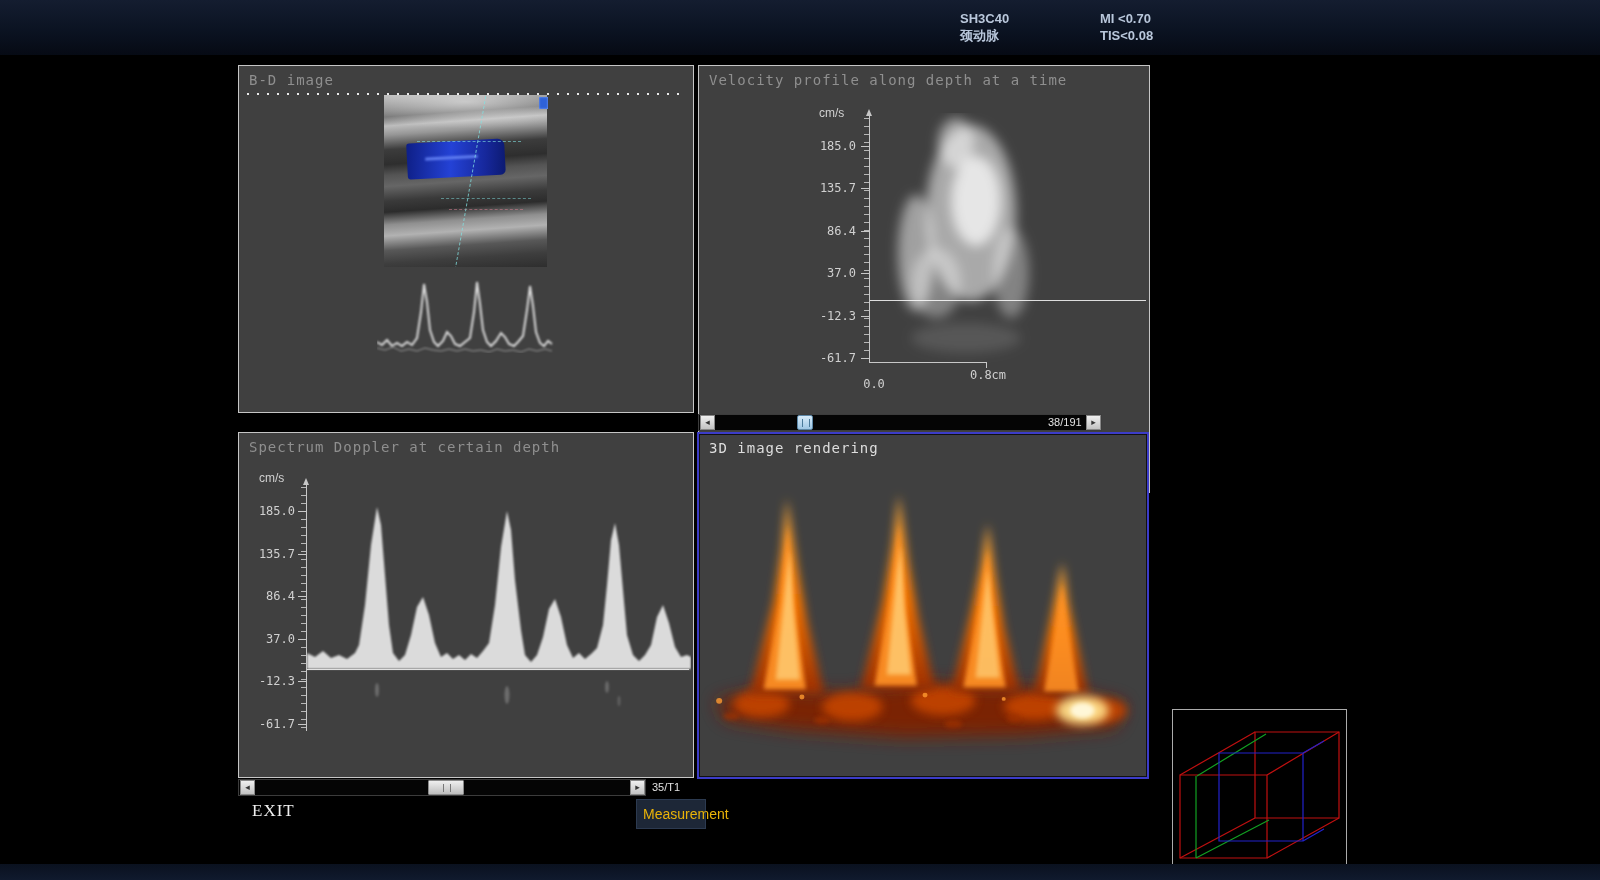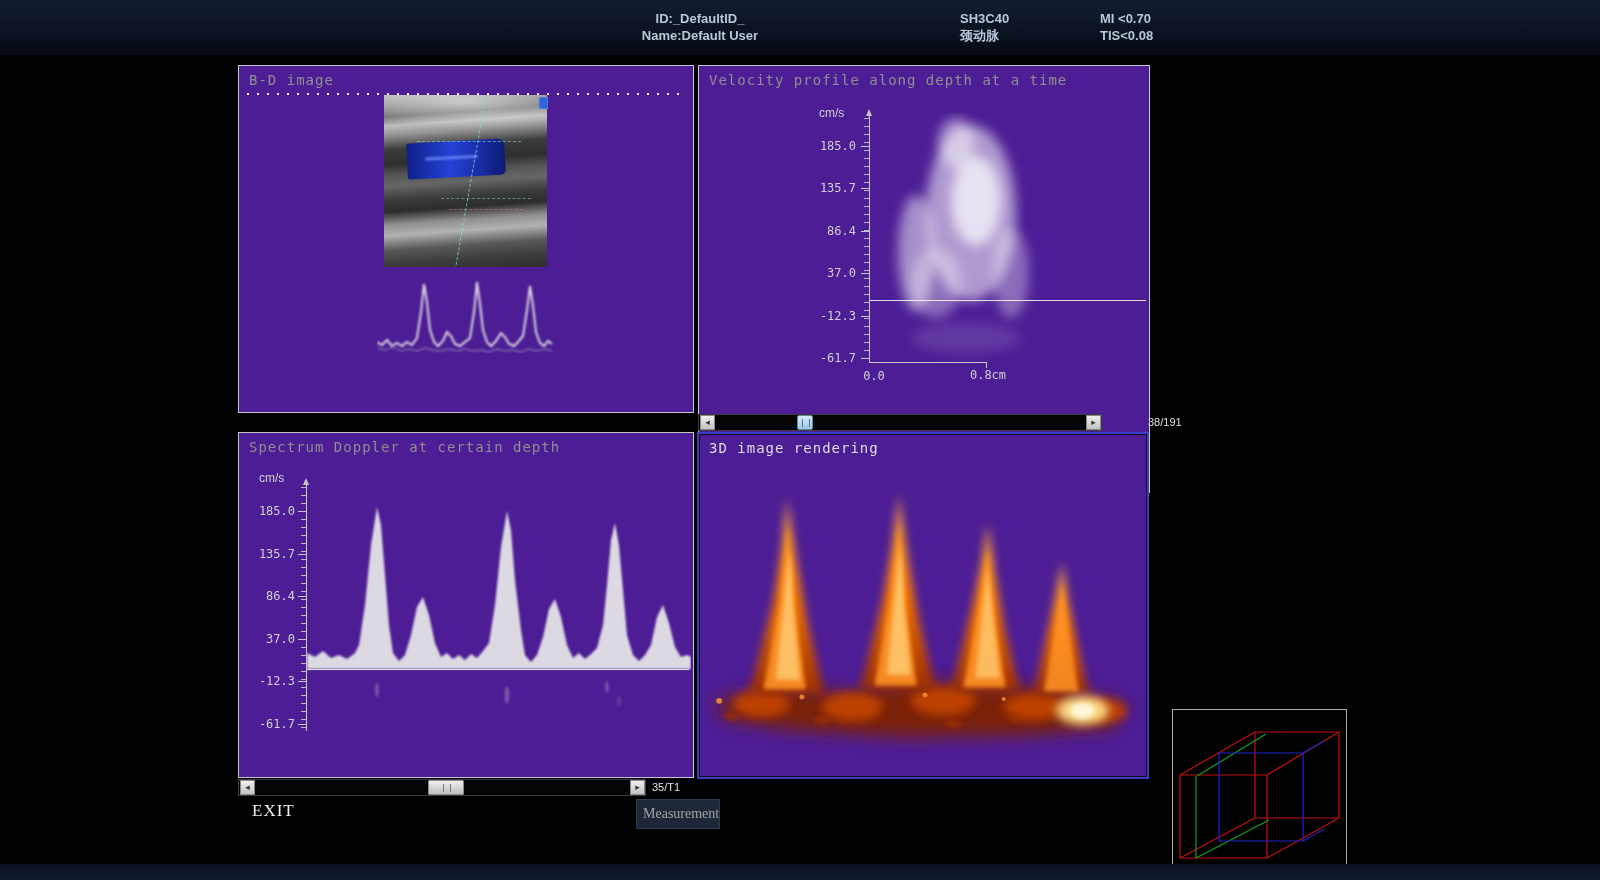--- a/index.html
+++ b/index.html
@@ -8,21 +8,21 @@
 
   
   .statusbar{position:absolute;left:0;top:0;width:1600px;height:55px;
     background:linear-gradient(to bottom,#141d30 0%,#0b1322 55%,#060a14 100%);}
   .statusbar .blk{position:absolute;color:#b9c7db;font-size:13px;font-weight:bold;line-height:17px;}
   .id-blk{left:560px;top:10px;width:280px;text-align:center;}
   .probe-blk{left:960px;top:10px;width:150px;text-align:left;}
   .mi-blk{left:1100px;top:10px;width:110px;text-align:left;}
 
   
-  .panel{position:absolute;background:#4c1d95;border:1px solid #c6c6c6;box-sizing:border-box;}
+  .panel{position:absolute;background:#404040;border:1px solid #c6c6c6;box-sizing:border-box;}
   .panel .ptitle{position:absolute;left:10px;top:6px;font-family:"DejaVu Sans Mono",monospace;
     font-size:14px;color:#8f8f8f;letter-spacing:1px;}
   .panel-bd{left:238px;top:65px;width:456px;height:348px;}
   .panel-vel{left:698px;top:65px;width:452px;height:428px;}
   .panel-spec{left:238px;top:432px;width:456px;height:346px;}
   .panel-vol{left:697px;top:432px;width:452px;height:347px;border:2px solid #3c3cc8;
     box-shadow:inset 0 0 0 1px #111;}
   .panel-vol .ptitle{color:#dedede;}
 
   
@@ -83,39 +83,35 @@
   .pw{position:absolute;left:1157px;top:66px;width:160px;height:219px;box-sizing:border-box;
     background:linear-gradient(to bottom,#2e4f7c 0%,#29476e 60%,#223a5b 100%);
     border:1px solid #0f1a2c;}
   .pw-title{padding:7px 10px 4px 10px;color:#fff;font-size:16px;font-weight:bold;
     border-bottom:1px solid #93b1d6;}
   .pw-body{padding:8px 10px;color:#d9e6f5;font-size:13.5px;line-height:19px;}
 
   
   .exit-btn{position:absolute;left:246px;top:800px;background:transparent;border:none;
     color:#efefef;font-family:"Liberation Serif",serif;font-size:17px;letter-spacing:1px;cursor:pointer;}
-  .meas-btn{position:absolute;left:636px;top:799px;width:84px;height:30px;background:#1d2737;
-    border:1px solid #2c3a50;color:#a3a3a3;font-family:Liberation Serif, serif;font-size:14px;cursor:pointer;}
+  .meas-btn{position:absolute;left:636px;top:799px;width:70px;height:30px;background:#1d2737;
+    border:1px solid #2c3a50;color:#eab308;font-family:Liberation Sans, sans-serif;font-size:14px;cursor:pointer;}
   .bottom-strip{position:absolute;left:0;top:864px;width:1600px;height:16px;
     background:linear-gradient(to bottom,#0a111f,#101a2e);}
 
   
   .cube-box{position:absolute;left:1172px;top:709px;width:173px;height:157px;
     border:1px solid #ababab;box-sizing:content-box;background:#000;}
 </style>
 </head>
 <body>
 
 <div class="screen">
 
   <header class="statusbar">
-    <div class="blk id-blk">
-      <div>ID:_DefaultID_</div>
-      <div>Name:Default User</div>
-    </div>
     <div class="blk probe-blk">
       <div>SH3C40</div>
       <div>颈动脉</div>
     </div>
     <div class="blk mi-blk">
       <div>MI &lt;0.70</div>
       <div>TIS&lt;0.08</div>
     </div>
   </header>
 
@@ -158,21 +154,21 @@
     <div class="major-tick" style="left:162px;top:250px;"></div>
     <div class="major-tick" style="left:162px;top:292px;"></div>
     <div class="ytick-label" style="left:105px;top:73px;">185.0</div>
     <div class="ytick-label" style="left:105px;top:115px;">135.7</div>
     <div class="ytick-label" style="left:105px;top:158px;">86.4</div>
     <div class="ytick-label" style="left:105px;top:200px;">37.0</div>
     <div class="ytick-label" style="left:105px;top:243px;">-12.3</div>
     <div class="ytick-label" style="left:105px;top:285px;">-61.7</div>
     <div class="xaxis" style="left:170px;top:296px;width:118px;"></div>
     <div class="xtick-end" style="left:287px;top:296px;"></div>
-    <div class="xtick-label" style="left:160px;top:303px;width:30px;">0.0</div>
+    <div class="xtick-label" style="left:160px;top:311px;width:30px;">0.0</div>
     <div class="xtick-label" style="left:262px;top:302px;width:54px;">0.8cm</div>
     <div class="baseline" style="left:171px;top:234px;width:276px;"></div>
     <svg style="position:absolute;left:177px;top:47px;" width="270" height="255" viewBox="0 0 270 255">
       <defs>
           <filter id="vb1" x="-40%" y="-40%" width="180%" height="180%">
         <feGaussianBlur stdDeviation="6"></feGaussianBlur>
           </filter>
         </defs>
       <g fill="#ffffff" filter="url(#vb1)">
         <ellipse cx="40" cy="140" rx="18" ry="58" opacity="0.5"></ellipse>
@@ -184,21 +180,21 @@
         <ellipse cx="90" cy="225" rx="55" ry="15" opacity="0.12"></ellipse>
       </g>
     </svg>
   </section>
 
   <div>
     <div class="sbar-track" style="left:698px;top:414px;width:404px;"></div>
     <button class="sbar-btn" style="left:700px;top:415px;">◂</button>
     <div class="thumb-blue" style="left:797px;top:415px;"></div>
     <button class="sbar-btn" style="left:1086px;top:415px;">▸</button>
-    <div class="sbar-label" style="left:1148px;top:416px;">38/191</div>
+    <div class="sbar-label" style="left:1048px;top:416px;">38/191</div>
   </div>
 
   <section class="panel panel-spec">
     <div class="ptitle">Spectrum Doppler at certain depth</div>
     <div class="yunit" style="left:20px;top:38px;">cm/s</div>
     <div class="arrowup" style="left:64px;top:45px;"></div>
     <div class="vaxis" style="left:67px;top:52px;height:246px;"></div>
     <div class="vticks" style="left:62px;top:54px;height:242px;"></div>
     <div class="major-tick" style="left:59px;top:78px;"></div>
     <div class="major-tick" style="left:59px;top:121px;"></div>

